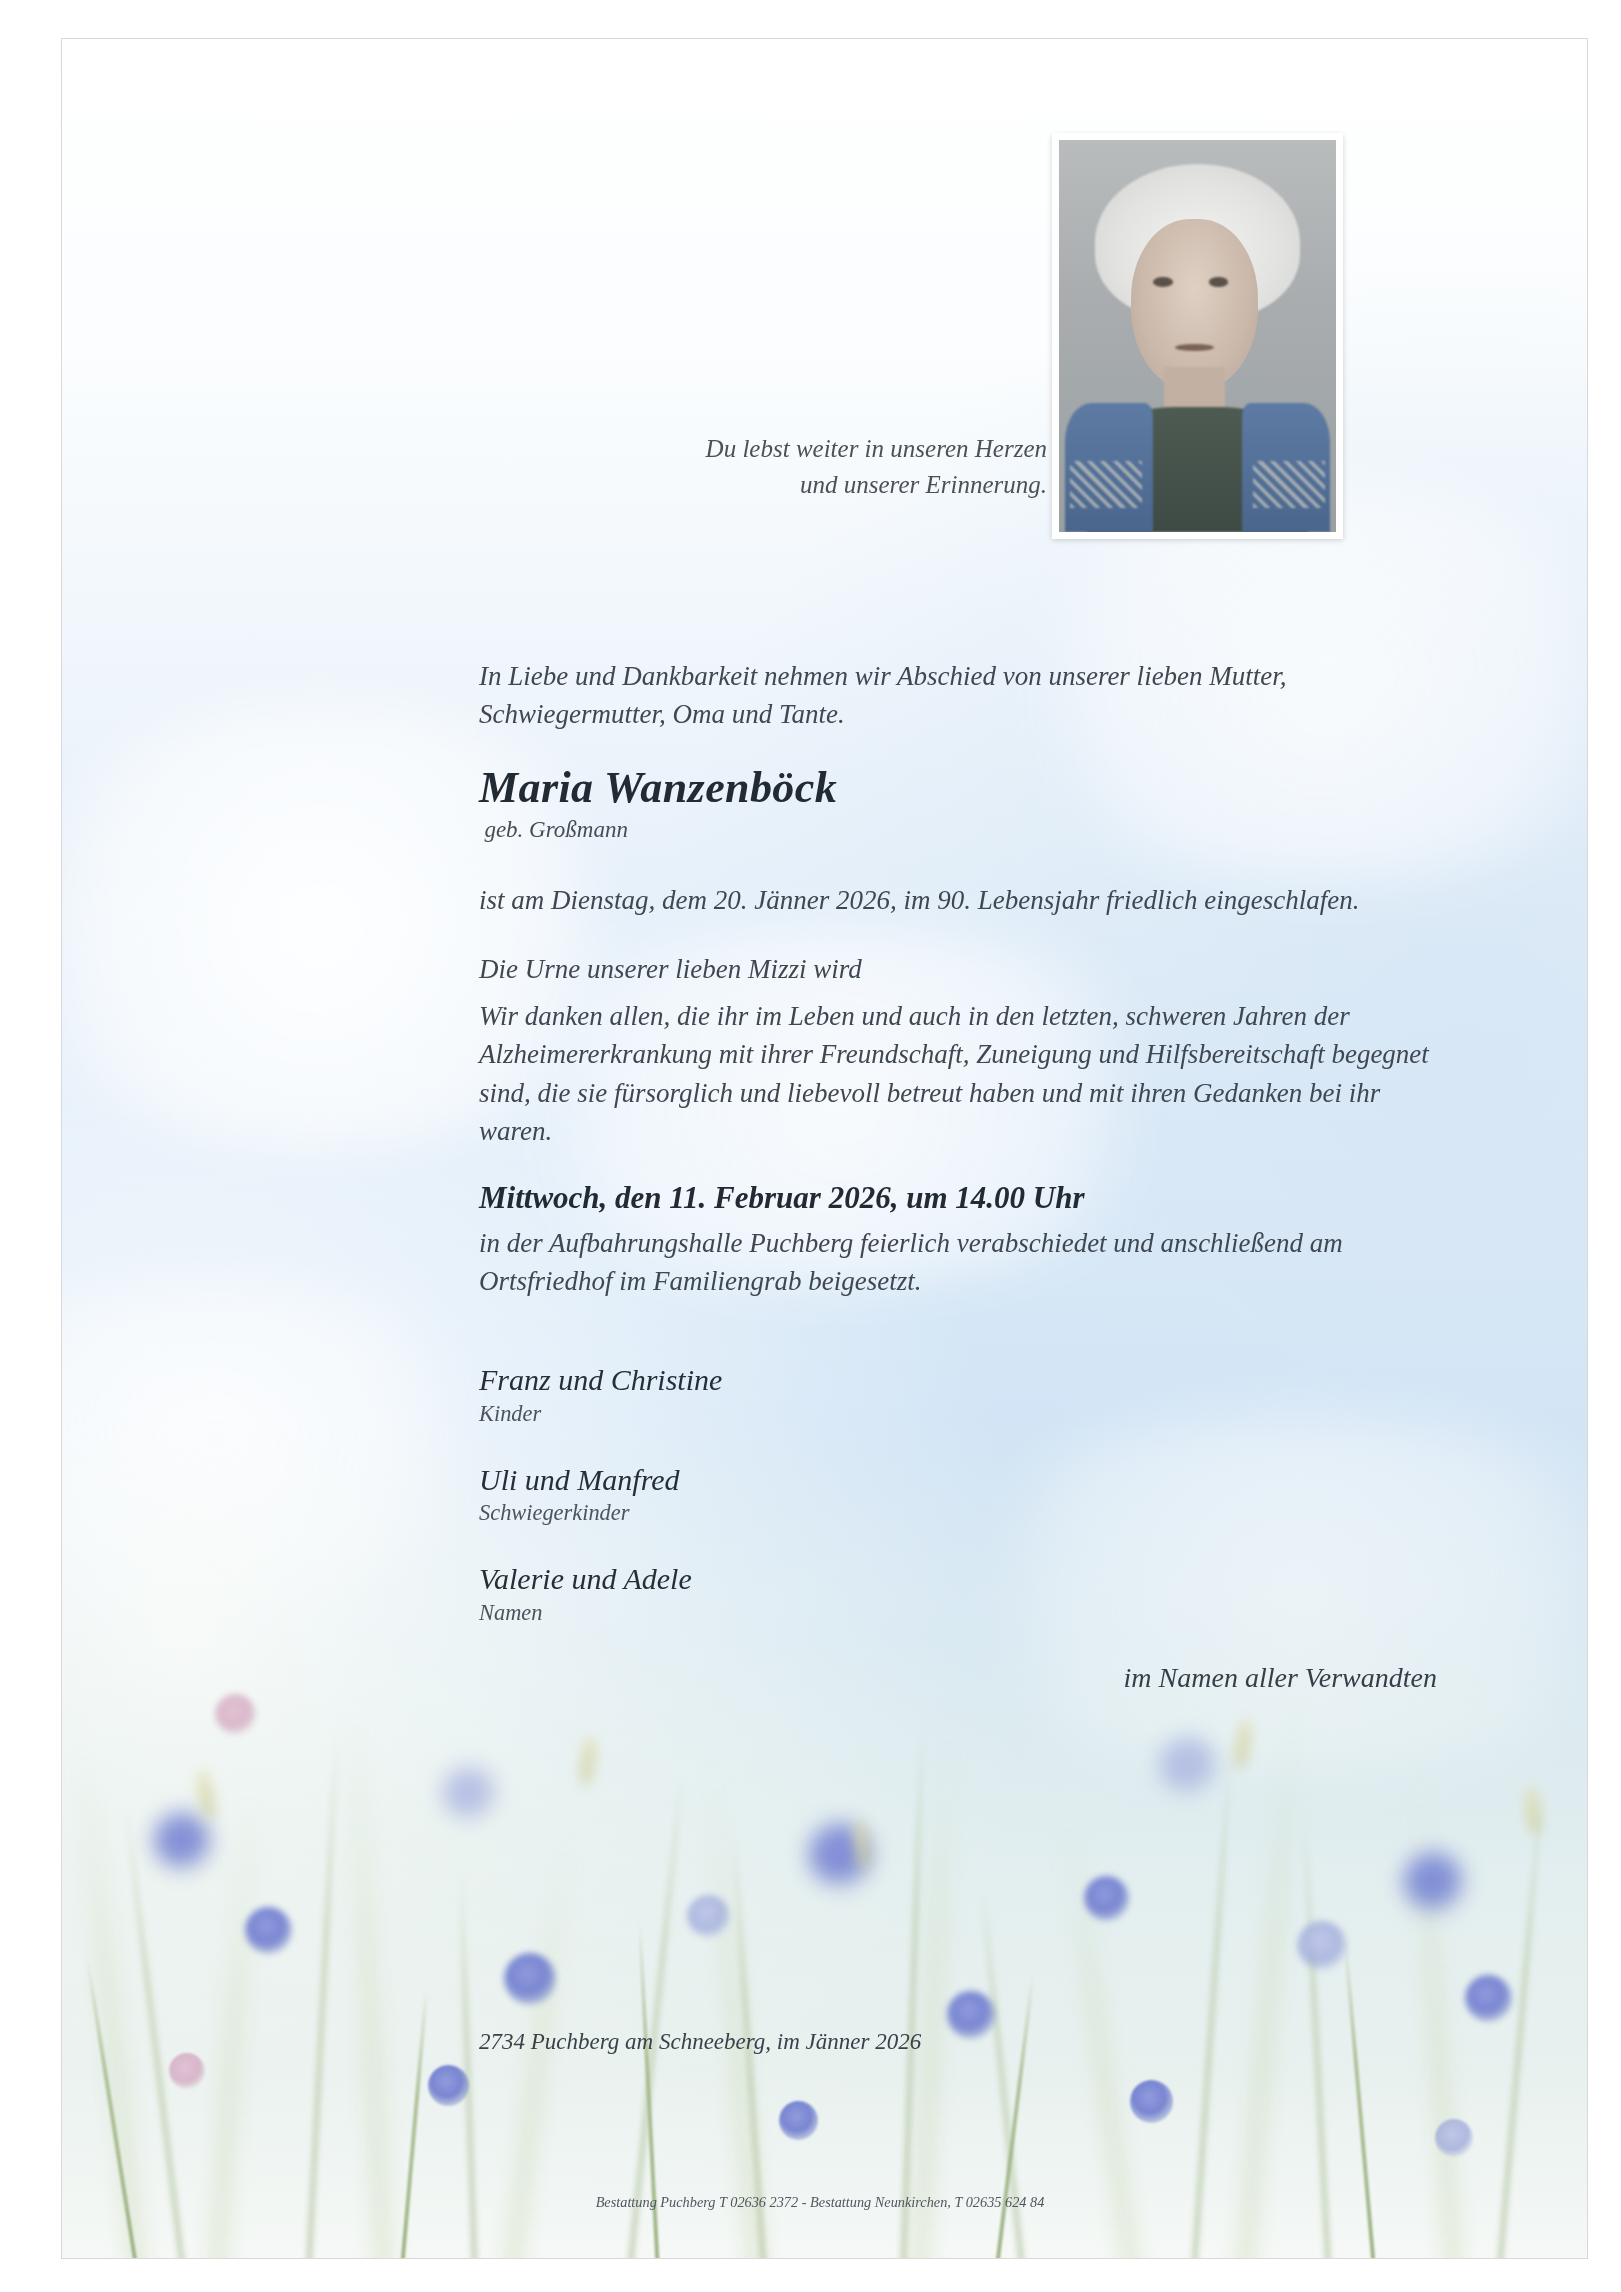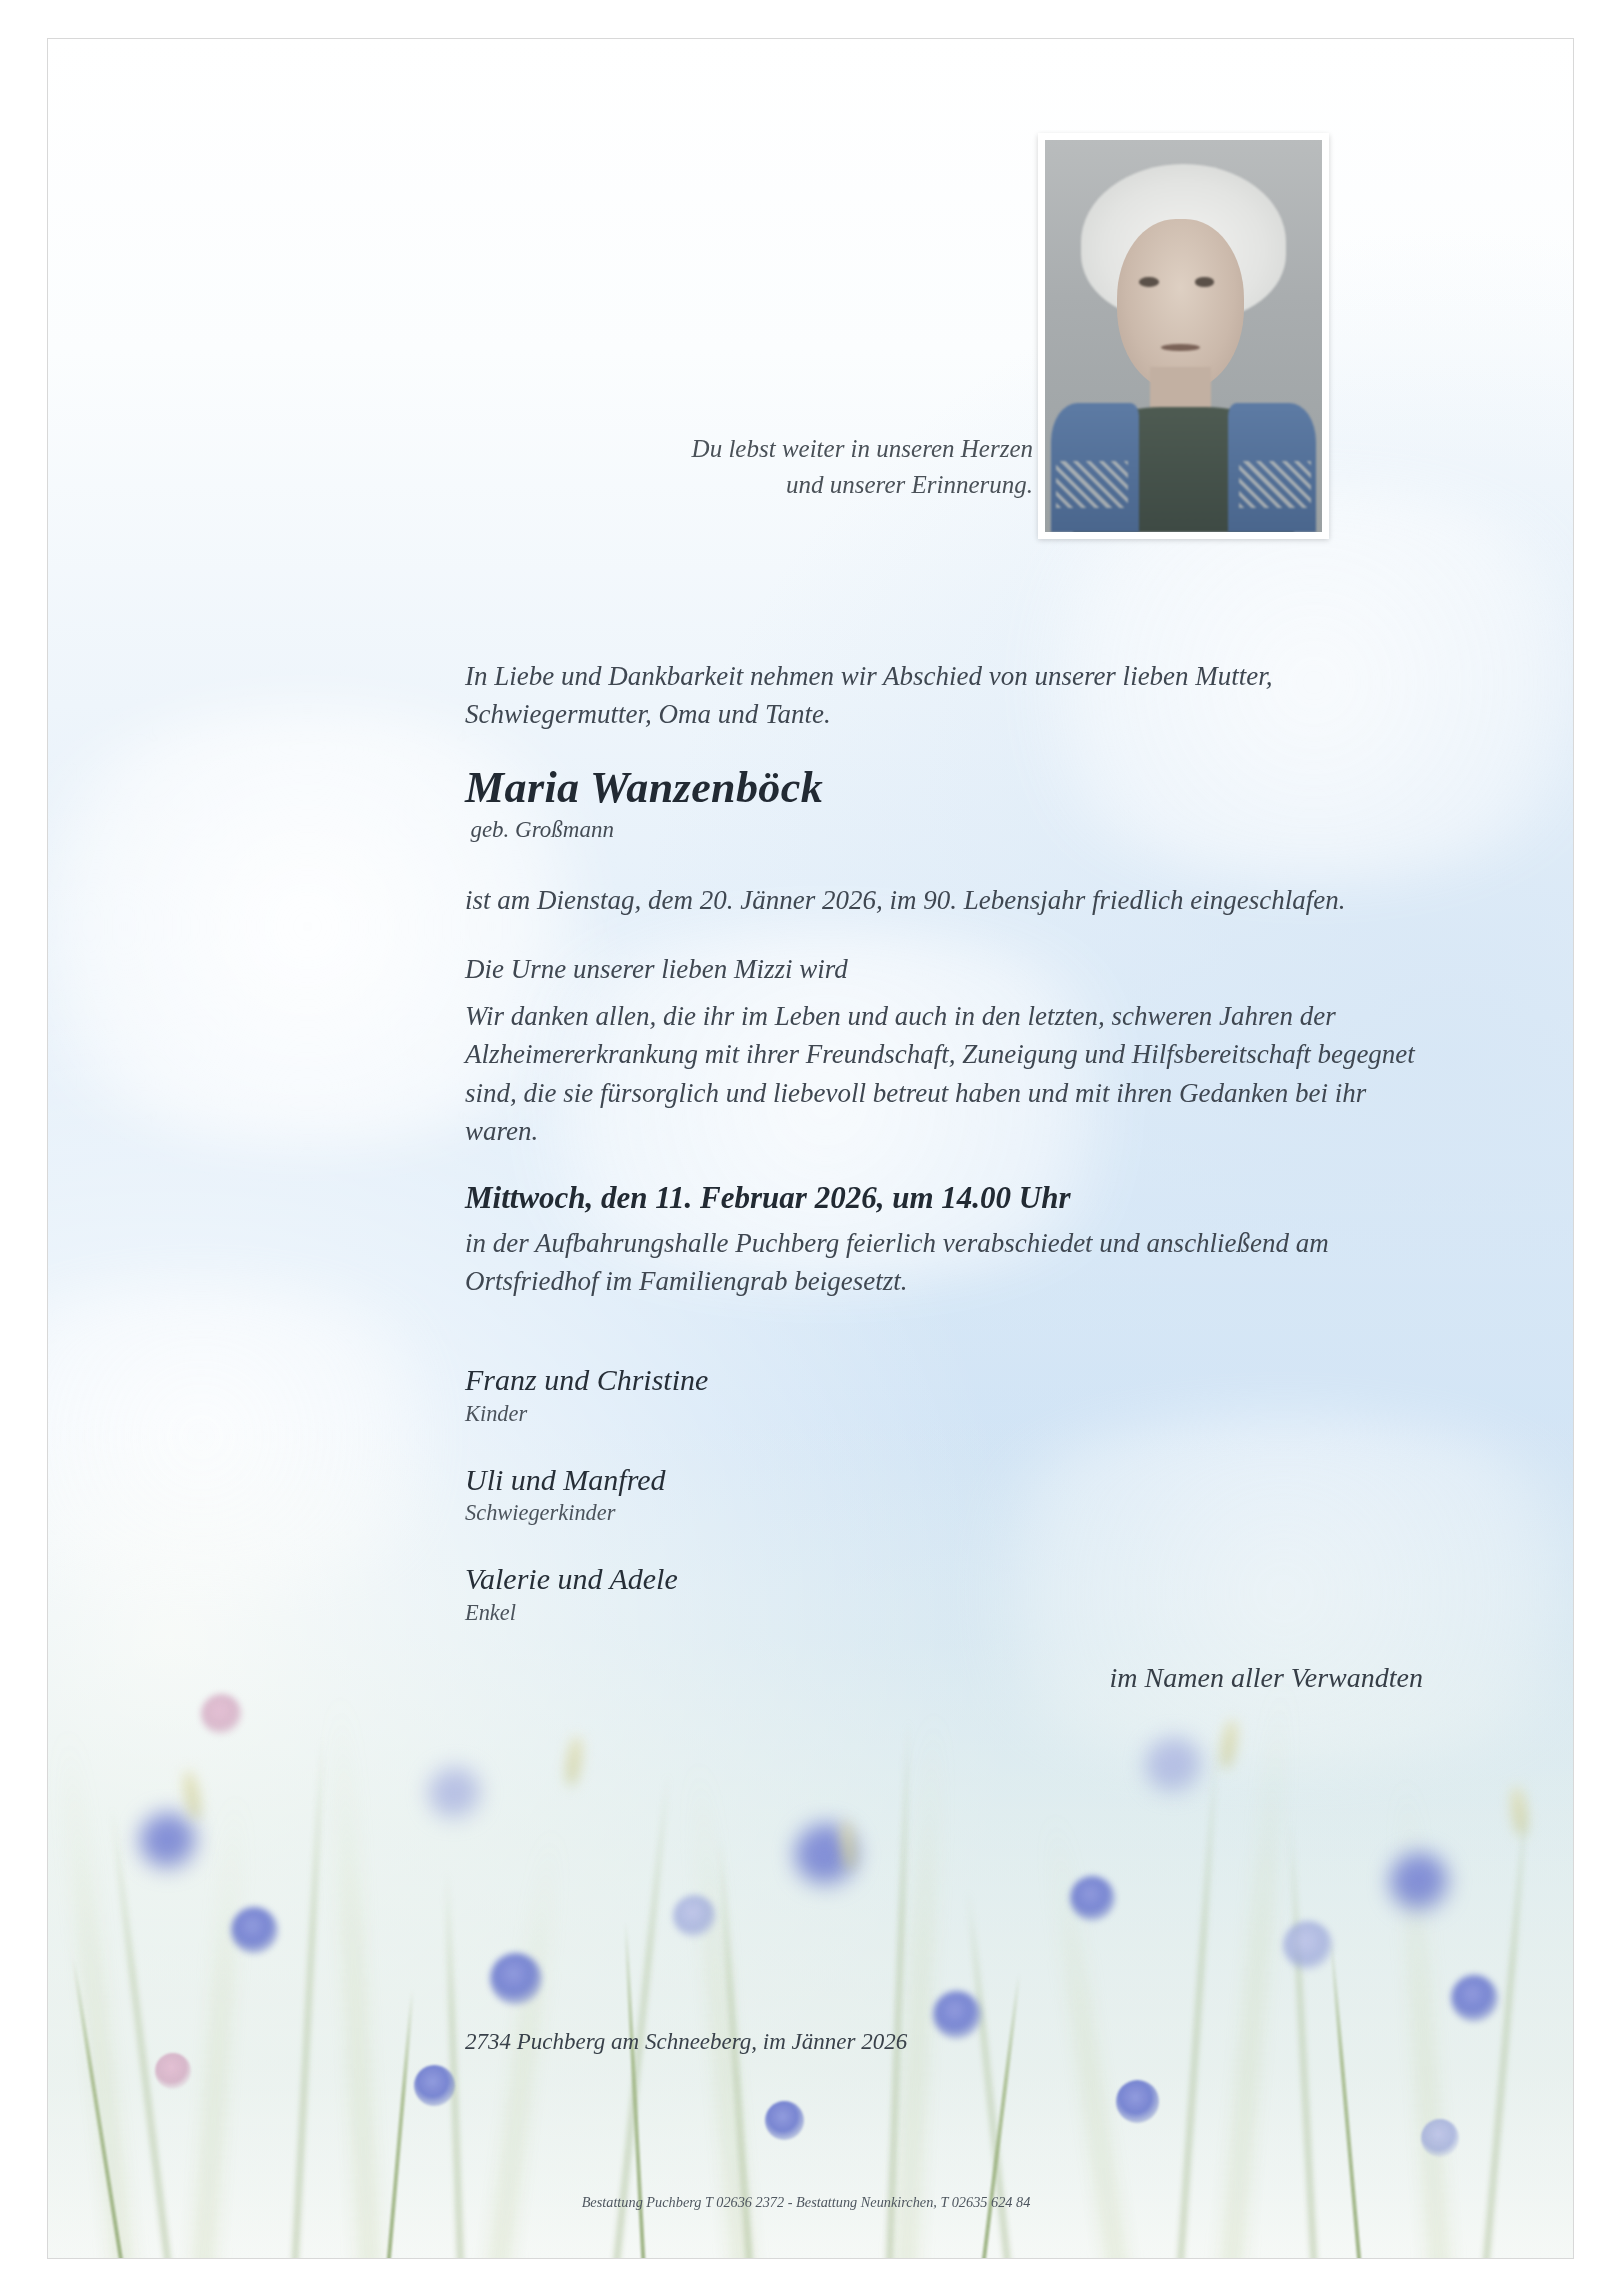--- a/index.html
+++ b/index.html
@@ -25,20 +25,21 @@
   }
 
   .card {
     position: relative;
     width: 100%;
     height: 100%;
     box-sizing: border-box;
     border: 0.9px solid #d8d8d8;
     overflow: hidden;
     background: #e5e5e5;
+    margin-left: 14px;
   }
 
   
   .bg {
     position: absolute;
     inset: 0;
     overflow: hidden;
   }
   .sky {
     position: absolute;
@@ -445,21 +446,21 @@
           <div>
             <div class="mourner-name">Franz und Christine</div>
             <div class="mourner-rel">Kinder</div>
           </div>
           <div>
             <div class="mourner-name">Uli und Manfred</div>
             <div class="mourner-rel">Schwiegerkinder</div>
           </div>
           <div>
             <div class="mourner-name">Valerie und Adele</div>
-            <div class="mourner-rel">Enkel</div>
+            <div class="mourner-rel">Namen</div>
           </div>
           <div class="allrel">im Namen aller Verwandten</div>
         </div>
 
       </div>
 
       <div class="place-date">2734 Puchberg am Schneeberg, im Jänner 2026</div>
 
       <div class="footer">Bestattung Puchberg T 02636 2372 - Bestattung Neunkirchen, T 02635 624 84</div>
 

